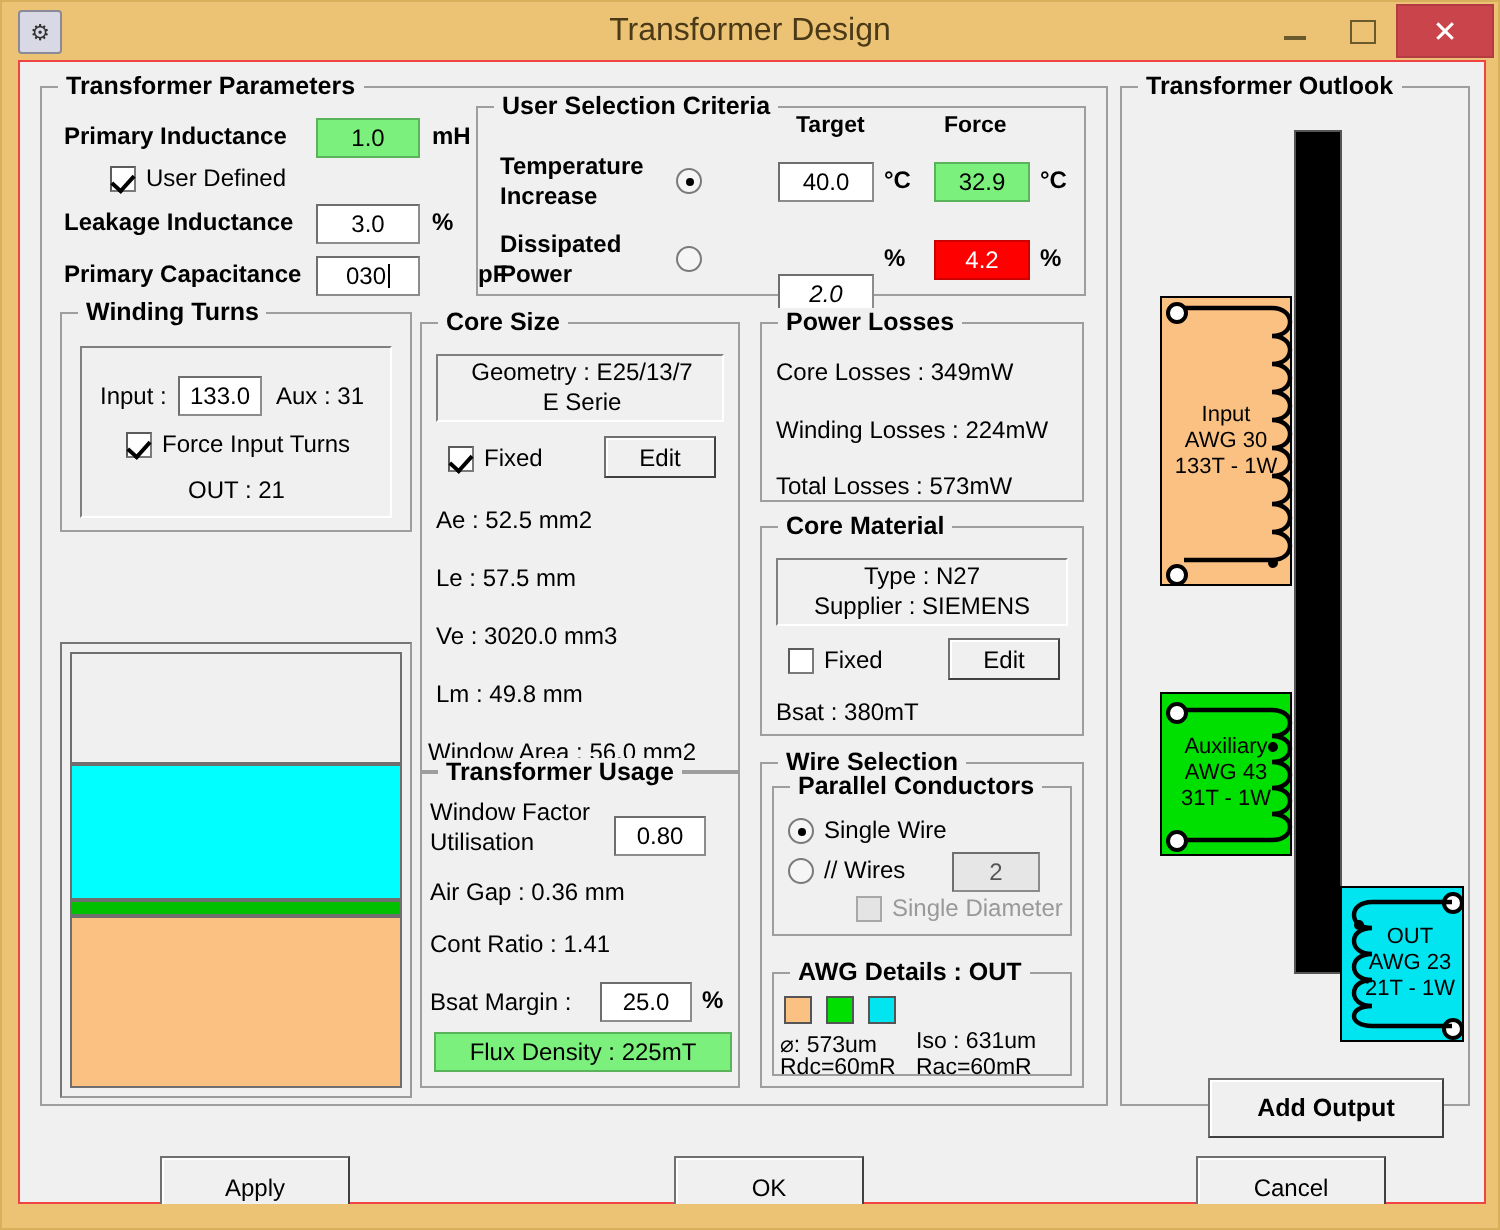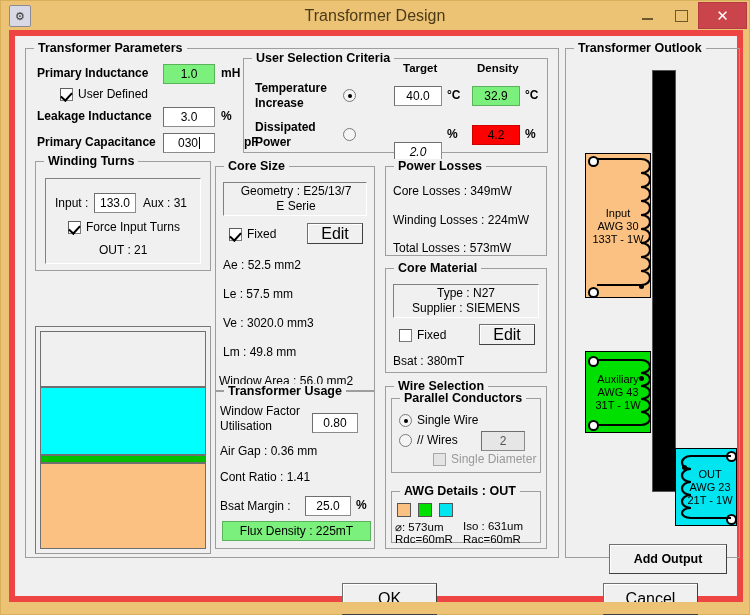--- a/index.html
+++ b/index.html
@@ -37,42 +37,42 @@
   .wbtn.close{
     width:47px;height:25px;background:#c9444b;color:#fff;margin-right:2px;
     border:1px solid #b53b42;font-size:15px;
   }
   .wbtn .minglyph{display:block;width:11px;height:2px;background:#6b5a2c;margin-top:6px;}
   .wbtn .maxglyph{display:block;width:11px;height:10px;border:1.5px solid #6b5a2c;}
 
   
   .client{
     position:absolute;left:8px;top:29px;width:734px;height:572px;
-    background:#f0f0f0;border:6px solid #ef4444;box-sizing:border-box;
+    background:#f0f0f0;border:1px solid #ef4444;box-sizing:border-box;
   }
 
   
   .grp{position:absolute;border:1px solid #9e9e9e;box-sizing:border-box;}
   .grp > .lg{
     position:absolute;top:-8px;left:8px;background:#f0f0f0;
     padding:0 4px;font-size:12.5px;font-weight:bold;color:#000;white-space:nowrap;
   }
 
   .lbl{position:absolute;font-size:12px;color:#000;white-space:nowrap;}
   .lbl.b{font-weight:bold;}
   .lbl.s{font-size:11.5px;}
 
   
   .tb{
     position:absolute;box-sizing:border-box;background:#fff;
     border:1px solid #8c8c8c;border-top-color:#6e6e6e;border-left-color:#6e6e6e;
     font-size:12px;color:#000;text-align:center;line-height:18px;height:20px;
   }
   .tb.green{background:#7cf07c;border-color:#5ab35a;}
-  .tb.red{background:#ff0000;border-color:#cc0000;color:#000000;}
+  .tb.red{background:#ff0000;border-color:#cc0000;color:#ffffff;}
   .tb.gray{background:#e6e6e6;color:#555;}
   .tb.caret::after{content:"";display:inline-block;width:1px;height:12px;background:#000;vertical-align:-2px;margin-left:1px;}
 
   
   .panel{
     position:absolute;box-sizing:border-box;background:#f0f0f0;
     border:1px solid #fff;border-top-color:#808080;border-left-color:#808080;
   }
 
   
@@ -84,21 +84,21 @@
   .rd{position:absolute;width:13px;height:13px;box-sizing:border-box;border-radius:50%;
       background:#f5f5f5;border:1px solid #7a7a7a;}
   .rd.on::after{content:"";position:absolute;left:3.5px;top:3.5px;width:4px;height:4px;
       border-radius:50%;background:#000;}
 
   
   .btn{
     position:absolute;box-sizing:border-box;background:#f0f0f0;
     border:1px solid #707070;border-right-color:#404040;border-bottom-color:#404040;
     box-shadow:inset 1px 1px 0 #ffffff;
-    font-size:16px;color:#000;display:flex;align-items:center;justify-content:center;
+    font-size:12px;color:#000;display:flex;align-items:center;justify-content:center;
     font-family:"Liberation Sans", sans-serif;
   }
   .btn.bold{font-weight:bold;font-size:12.5px;}
 
   
   .xsec{position:absolute;box-sizing:border-box;background:#f0f0f0;
         border:1px solid #9a9a9a;border-top-color:#777;border-left-color:#777;}
   .xlayer{position:absolute;box-sizing:border-box;border:1px solid #6f6f6f;}
 
   
@@ -170,21 +170,21 @@
       <div class="xlayer" style="left:4px;top:4px;right:4px;height:56px;background:#f0f0f0;"></div>
       <div class="xlayer" style="left:4px;top:60px;right:4px;height:68px;background:#00ffff;"></div>
       <div class="xlayer" style="left:4px;top:128px;right:4px;height:8px;background:#00c000;"></div>
       <div class="xlayer" style="left:4px;top:136px;right:4px;bottom:4px;background:#fbc183;"></div>
     </div>
 
     <div class="grp" style="left:228px;top:22px;width:305px;height:95px;">
       <div class="lg">User Selection Criteria</div>
     </div>
     <div class="lbl b s" style="left:388px;top:26px;">Target</div>
-    <div class="lbl b s" style="left:462px;top:26px;">Density</div>
+    <div class="lbl b s" style="left:462px;top:26px;">Force</div>
 
     <div class="lbl b" style="left:240px;top:45px;">Temperature</div>
     <div class="lbl b" style="left:240px;top:60px;">Increase</div>
     <div class="rd on" style="left:328px;top:53px;"></div>
     <div class="tb" style="left:379px;top:50px;width:48px;">40.0</div>
     <div class="lbl b" style="left:432px;top:52px;">°C</div>
     <div class="tb green" style="left:457px;top:50px;width:48px;">32.9</div>
     <div class="lbl b" style="left:510px;top:52px;">°C</div>
 
     <div class="lbl b" style="left:240px;top:84px;">Dissipated</div>
@@ -316,19 +316,20 @@
     </div>
     <div class="term" style="left:711px;top:415px;"></div>
     <div class="term" style="left:711px;top:478px;"></div>
     <div class="dot" style="left:667px;top:429px;"></div>
     <svg style="position:absolute;left:658px;top:412px;width:66px;height:82px;overflow:visible;">
       <path d="M58 8 H 18 C 6 8 6 21 18 21 C 6 21 6 34 18 34 C 6 34 6 47 18 47 C 6 47 6 60 18 60 C 6 60 6 70 18 70 H 58" fill="none" stroke="#000" stroke-width="2.2"></path>
     </svg>
 
     <div class="btn bold" style="left:594px;top:508px;width:118px;height:30px;">Add Output</div>
 
+    <div class="btn" style="left:70px;top:547px;width:95px;height:32px;">Apply</div>
     <div class="btn" style="left:327px;top:547px;width:95px;height:32px;">OK</div>
     <div class="btn" style="left:588px;top:547px;width:95px;height:32px;">Cancel</div>
 
   </div>
 
   <div class="statusline"></div>
 </div>
 
 </body></html>

